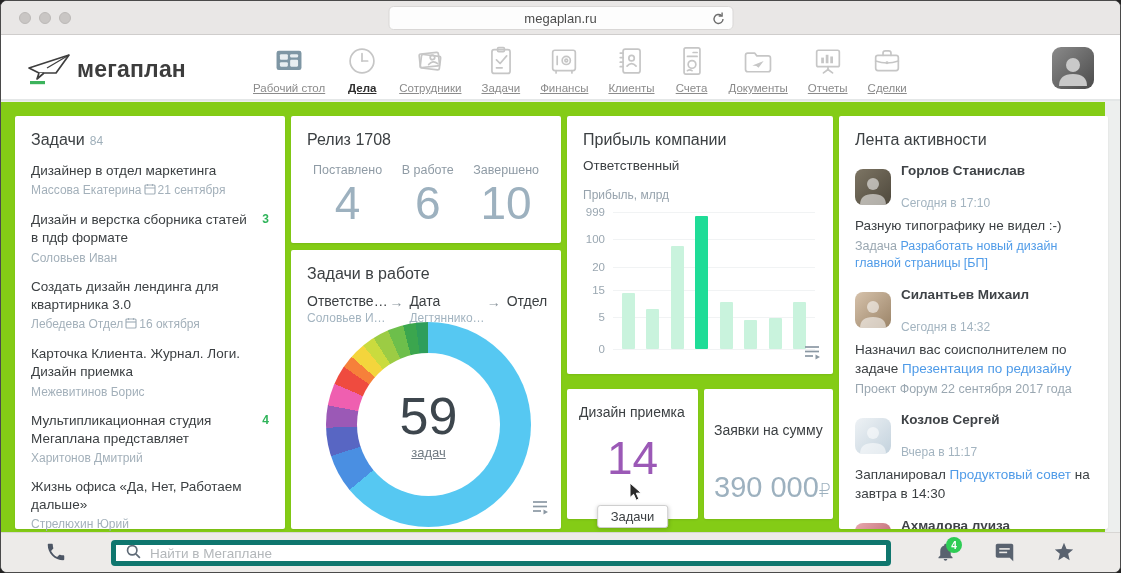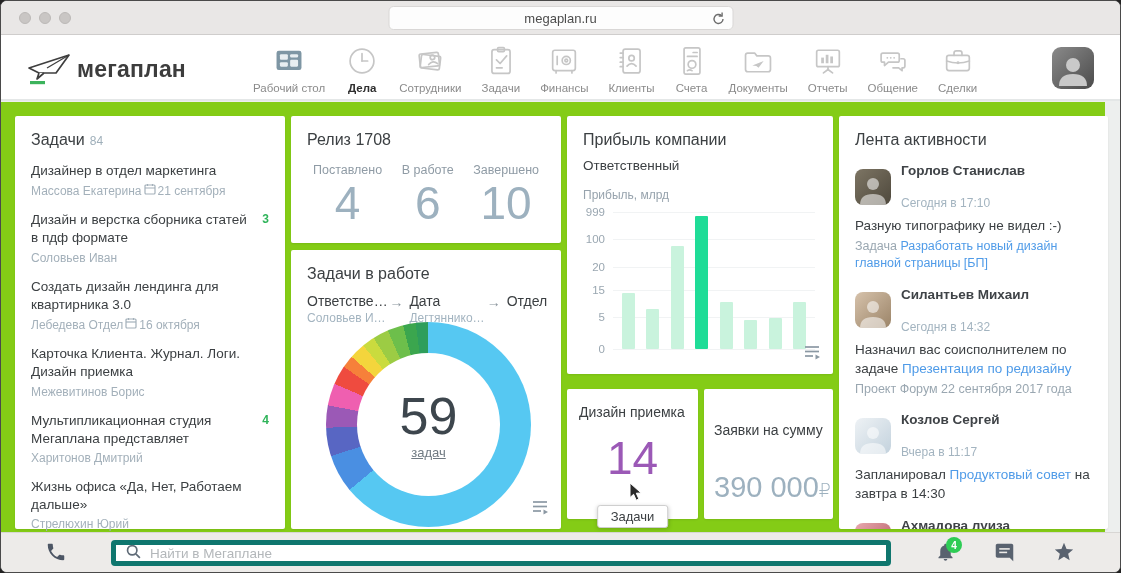--- a/index.html
+++ b/index.html
@@ -13,21 +13,21 @@
   .urlpill { position:absolute; left:50%; top:5px; transform:translateX(-50%); width:345px; height:24px; background:#fdfdfd; border:1px solid #d9d7d6; border-radius:5px; display:flex; align-items:center; justify-content:center; font-size:13px; color:#4d4d4d; }
   .reload { position:absolute; right:6px; top:4px; }
 
   
   .appheader { position:absolute; left:0; top:34px; width:100%; height:66px; background:#fff; border-bottom:2px solid #e4e7e7; }
   .logo { position:absolute; left:24px; top:16px; display:flex; align-items:center; gap:4px; }
   .logotext { font-size:23px; font-weight:bold; color:#3d3d3d; letter-spacing:.2px; }
   .nav { position:absolute; left:242px; top:7px; display:flex; align-items:flex-start; }
   .nav-item { display:flex; flex-direction:column; align-items:center; padding:0 10px; cursor:pointer; }
   .nav-item .nicon { height:38px; display:flex; align-items:center; justify-content:center; }
-  .nav-item .nlabel { font-size:11.5px; color:#8b8b8b; margin-top:2px; white-space:nowrap; }
+  .nav-item .nlabel { font-size:11.5px; color:#8b8b8b; margin-top:2px; white-space:nowrap;text-decoration:underline; }
   .nav-item.active .nlabel { color:#2f2f2f; font-weight:bold; }
   .avatar { position:absolute; right:26px; top:12px; width:42px; height:42px; border-radius:9px; background:linear-gradient(135deg,#8a8a8a,#4b4b4b); overflow:hidden; }
   .avatar svg { position:absolute; left:5px; top:7px; }
 
   
   .content { position:absolute; left:0; top:101px; width:1104px; height:432px; background:#84cc16; }
   .card { position:absolute; background:#fff; border-radius:2px; box-shadow:0 1px 2px rgba(0,0,0,.09); }
   .card-title { font-size:16px; color:#3c4043; }
 
   #card-tasks    { left:14px;  top:14px;  width:270px; height:413px; padding:15px 16px; }
@@ -37,21 +37,21 @@
   #card-design   { left:566px; top:287px; width:131px; height:130px; padding:14px 12px; }
   #card-requests { left:703px; top:287px; width:129px; height:130px; padding:32px 10px; }
   #card-feed     { left:838px; top:14px;  width:269px; height:413px; padding:15px 16px; overflow:hidden; }
 
   
   .tcount { font-size:12px; color:#9fafba; margin-left:5px; }
   .task { margin-top:13px; position:relative; cursor:pointer; }
   .task-title { font-size:13.5px; line-height:1.35; color:#3c4043; padding-right:20px; }
   .task-title.red { color:#e8453c; }
   .task-badge { position:absolute; right:0; top:1px; font-size:12px; color:#2fb45a; font-weight:bold; }
-  .task-meta { margin-top:3px; font-size:12px; color:#a3b0ba; display:flex; align-items:center; gap:2px; }
+  .task-meta { margin-top:3px; font-size:12px; color:#a3b0ba; display:flex; align-items:flex-start; gap:2px; }
 
   
   .stats { display:flex; justify-content:space-between; margin-top:14px; padding:0 6px; }
   .stat { text-align:center; }
   .stat-label { font-size:12.5px; color:#8f9ba5; }
   .stat-value { font-size:46px; font-weight:300; color:#9db1bf; line-height:1.05; margin-top:2px; }
 
   
   .filters { display:flex; align-items:flex-start; margin-top:10px; font-size:14px; }
   .filter { min-width:0; }
@@ -240,32 +240,20 @@
               <rect x="5" y="5.5" width="20" height="14.5" rx="1.5" stroke="#c6c6c6" stroke-width="1.5" fill="none" stroke-linecap="round" stroke-linejoin="round"></rect>
               <rect x="9" y="12" width="2.4" height="5" fill="#c6c6c6"></rect>
               <rect x="13" y="9.5" width="2.4" height="7.5" fill="#c6c6c6"></rect>
               <rect x="17" y="11" width="2.4" height="6" fill="#c6c6c6"></rect>
               <line x1="15" y1="20" x2="15" y2="23" stroke="#c6c6c6" stroke-width="1.5" fill="none" stroke-linecap="round" stroke-linejoin="round"></line>
               <line x1="11" y1="25.5" x2="15" y2="22.5" stroke="#c6c6c6" stroke-width="1.5" fill="none" stroke-linecap="round" stroke-linejoin="round"></line>
               <line x1="19" y1="25.5" x2="15" y2="22.5" stroke="#c6c6c6" stroke-width="1.5" fill="none" stroke-linecap="round" stroke-linejoin="round"></line>
             </svg>
           </div>
           <span class="nlabel">Отчеты</span>
-        </div>
-        <div class="nav-item">
-          <div class="nicon">
-            <svg width="34" height="34" viewBox="0 0 30 30">
-              <path d="M6 8 h13 q1.5 0 1.5 1.5 v5 q0 1.5 -1.5 1.5 h-8 l-3.5 3 v-3 h-1.5 q-1.5 0-1.5-1.5 v-5 q0-1.5 1.5-1.5 z" stroke="#c6c6c6" stroke-width="1.5" fill="none" stroke-linecap="round" stroke-linejoin="round"></path>
-              <path d="M22 13 h2 q1.5 0 1.5 1.5 v5 q0 1.5-1.5 1.5 h-1 v2.5 l-3-2.5 h-5" stroke="#c6c6c6" stroke-width="1.5" fill="none" stroke-linecap="round" stroke-linejoin="round"></path>
-              <circle cx="10" cy="12.2" r="0.8" fill="#c6c6c6"></circle>
-              <circle cx="13" cy="12.2" r="0.8" fill="#c6c6c6"></circle>
-              <circle cx="16" cy="12.2" r="0.8" fill="#c6c6c6"></circle>
-            </svg>
-          </div>
-          <span class="nlabel">Общение</span>
         </div>
         <div class="nav-item">
           <div class="nicon">
             <svg width="34" height="34" viewBox="0 0 30 30">
               <rect x="5" y="10" width="20" height="13.5" rx="2" stroke="#c6c6c6" stroke-width="1.5" fill="none" stroke-linecap="round" stroke-linejoin="round"></rect>
               <path d="M11.5 10 v-2 q0-2 2-2 h3 q2 0 2 2 v2" stroke="#c6c6c6" stroke-width="1.5" fill="none" stroke-linecap="round" stroke-linejoin="round"></path>
               <path d="M5 15 q10 3.5 20 0" stroke="#c6c6c6" stroke-width="1.5" fill="none" stroke-linecap="round" stroke-linejoin="round"></path>
               <circle cx="15" cy="16.5" r="1.3" fill="#c6c6c6"></circle>
             </svg>
           </div>

